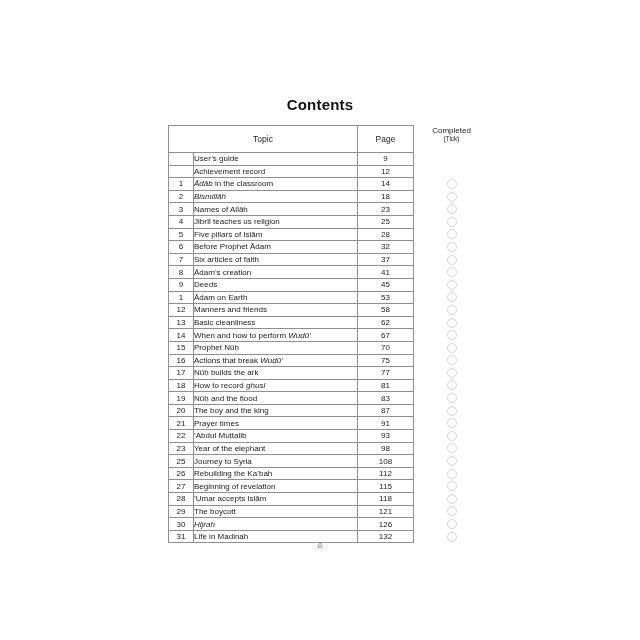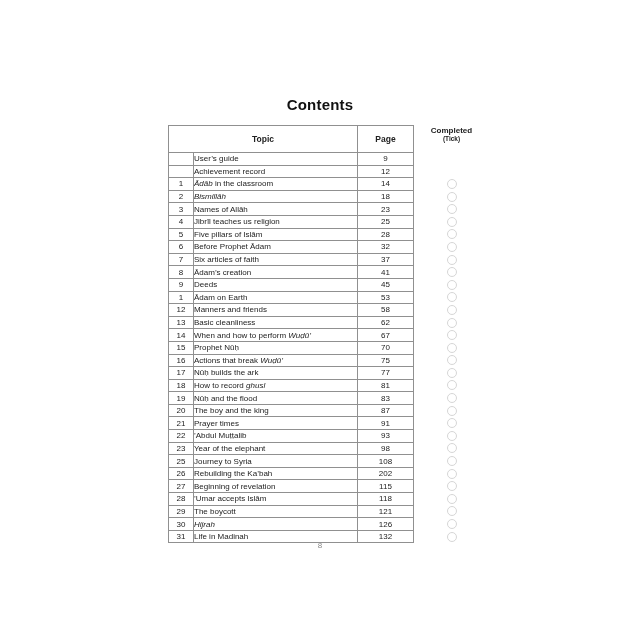--- a/index.html
+++ b/index.html
@@ -39,21 +39,21 @@
     margin: 0;
     overflow: hidden;
     white-space: nowrap;
   }
   .b {
     border: 1px solid #909090;
   }
   thead th {
     height: 26px;
     font-size: 8.5px;
-    font-weight: bold;
+    font-weight: normal;
     color: #222222;
     text-align: center;
     vertical-align: middle;
   }
   .th-completed {
     border: none;
     vertical-align: top;
     padding-top: 0px;
   }
   .completed-label {
@@ -317,21 +317,21 @@
           <td class="b c-num">25</td>
           <td class="b c-topic"><span>Journey to Syria</span></td>
           <td class="b c-page">108</td>
           <td class="c-tick">
             <span class="tick-circle"></span>
           </td>
         </tr>
         <tr>
           <td class="b c-num">26</td>
           <td class="b c-topic"><span>Rebuilding the Ka’bah</span></td>
-          <td class="b c-page">202</td>
+          <td class="b c-page">112</td>
           <td class="c-tick">
             <span class="tick-circle"></span>
           </td>
         </tr>
         <tr>
           <td class="b c-num">27</td>
           <td class="b c-topic"><span>Beginning of revelation</span></td>
           <td class="b c-page">115</td>
           <td class="c-tick">
             <span class="tick-circle"></span>

